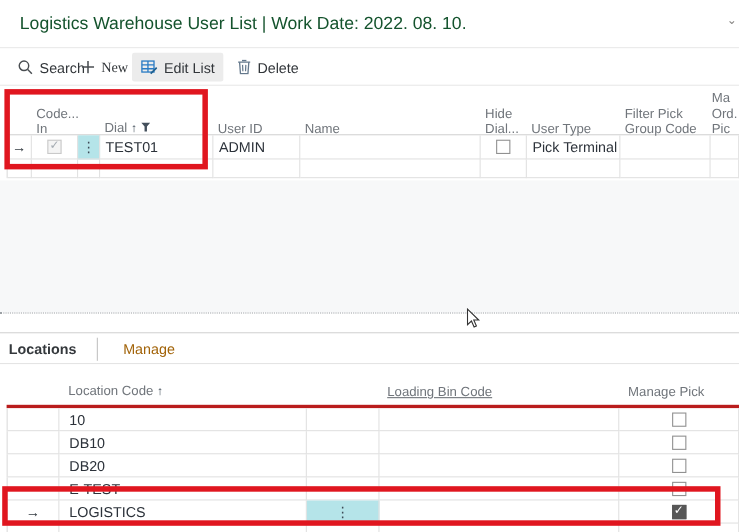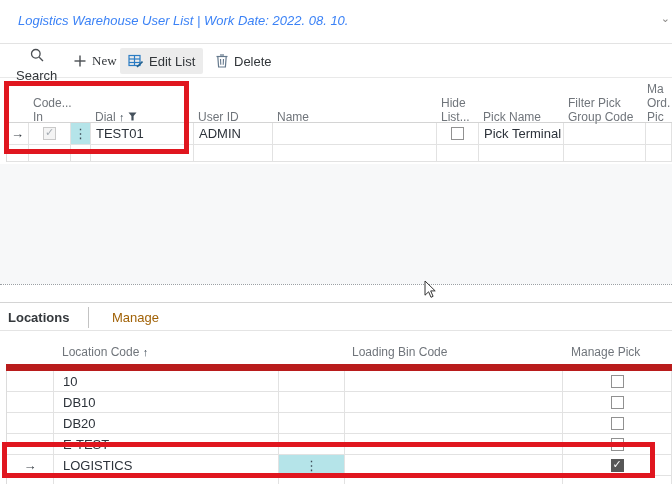--- a/index.html
+++ b/index.html
@@ -5,27 +5,27 @@
   * { margin:0; padding:0; box-sizing:border-box; }
   html,body { background:#fff; }
   body { font-family:"Liberation Sans", sans-serif; }
   #screen {
     position:relative; width:672px; height:484px; background:#fff;
     overflow:hidden; font-size:13px; color:#2e3338;
   }
 
   
   .titlebar { position:absolute; left:0; top:0; width:672px; height:44px; border-bottom:1px solid #e3e3e3; background:#fff; }
-  .titlebar .title { position:absolute; left:18px; top:13px; font-size:13px; color:#3b82f6; white-space:nowrap;font-style:italic; }
+  .titlebar .title { position:absolute; left:18px; top:13px; font-size:16px; color:#14532d; white-space:nowrap; }
   .collapse-chev { position:absolute; right:2px; top:12px; color:#8a8886; font-size:11px; }
 
   
   .toolbar { position:absolute; left:0; top:44px; width:672px; height:34px; border-bottom:1px solid #e9e9e9; background:#fff; }
   .tb-btn { position:absolute; top:4px; height:26px; display:flex; align-items:center; gap:6px; padding:0 8px; font-size:13px; color:#32363a; cursor:pointer; border-radius:2px; }
-  .tb-btn.search { left:8px;flex-direction:column; }
+  .tb-btn.search { left:8px; }
   .tb-btn.new { left:66px;font-family:Liberation Serif, serif; }
   .tb-btn.editlist { left:120px; background:var(--edit-bg,#ececec); }
   .tb-btn.delete { left:208px; }
   .tb-btn svg { display:block; }
 
   
   .hdr { font-size:12px; color:#70757b; }
   .cellv { color:#2c323a; }
   .cbx { width:13px; height:13px; border:1px solid #919191; background:#fff; margin:auto; position:relative; }
   .cbx.disabled { background:#f4f4f4; border-color:#c9c9c9; }
@@ -53,21 +53,21 @@
 
   
   .locbar { position:absolute; left:0; top:302px; width:672px; height:29px; background:#fff; border-top:1px solid #d4d4d4; border-bottom:1px solid #e4e4e4; }
   .locbar .sect { position:absolute; left:8px; top:7px; font-weight:bold; color:#34383c; font-size:13px; }
   .locbar .vdiv { position:absolute; left:88px; top:4px; height:21px; width:1px; background:#c3c3c3; }
   .locbar .manage { position:absolute; left:112px; top:7px; color:#a16207; font-size:13px; cursor:pointer; }
 
   
   .t2 { position:absolute; left:6px; top:334px; width:666px; }
   .t2-cols { display:grid; grid-template-columns:47px 225px 66px 218px 1fr; }
-  .t2-head { height:37px; border-bottom:7px solid #b91c1c; align-items:end; }
+  .t2-head { height:37px; border-bottom:3px solid #b91c1c; align-items:end; }
   .t2-head .hc { padding:0 4px 5px 9px; line-height:14px; }
   .t2-row { border-left:1px solid #dcdcdc; }
   .t2-row .c { height:21px; border-right:1px solid #e2e2e2; border-bottom:1px solid #e2e2e2; display:flex; align-items:center; padding:0 20px 0 9px; overflow:hidden; white-space:nowrap; }
   .t2-row .c.nopad { padding:0; }
 
   
   .anno { position:absolute; border:5px solid var(--red,#e0161f); pointer-events:none; }
   .anno1 { left:4px; top:81px; width:185px; height:73px; }
   .anno2 { left:2px; top:442px; width:653px; height:36px; }
 
@@ -144,24 +144,24 @@
             </svg></span>
       </div>
       <div class="hc hdr">
           <div>User ID</div>
         </div>
       <div class="hc hdr">
           <div>Name</div>
         </div>
       <div class="hc hdr">
         <div>Hide</div>
-        <div>List...</div>
-      </div>
-      <div class="hc hdr">
-          <div>Pick Name</div>
+        <div>Dial...</div>
+      </div>
+      <div class="hc hdr">
+          <div>User Type</div>
         </div>
       <div class="hc hdr">
         <div>Filter Pick</div>
         <div>Group Code</div>
       </div>
       <div class="hc hdr" style="padding-left:2px;">
         <div>Ma</div>
         <div>Ord.</div>
         <div>Pic</div>
       </div>
@@ -215,21 +215,21 @@
   </div>
 
   <div class="t2">
     <div class="t2-cols t2-head">
       <div class="hc"></div>
       <div class="hc hdr">
         <span>Location Code</span>
         <span class="sorticon">↑</span>
       </div>
       <div class="hc"></div>
-      <div class="hc hdr" style="padding-left:8px;"><span>Loading Bin Code</span></div>
+      <div class="hc hdr" style="padding-left:8px;text-decoration:underline;"><span>Loading Bin Code</span></div>
       <div class="hc hdr"><span>Manage Pick</span></div>
     </div>
 
     <div class="t2-cols t2-row">
       <div class="c nopad"></div>
       <div class="c cellv">10</div>
       <div class="c nopad"></div>
       <div class="c cellv"></div>
       <div class="c nopad">
           <span class="cbx"></span>

